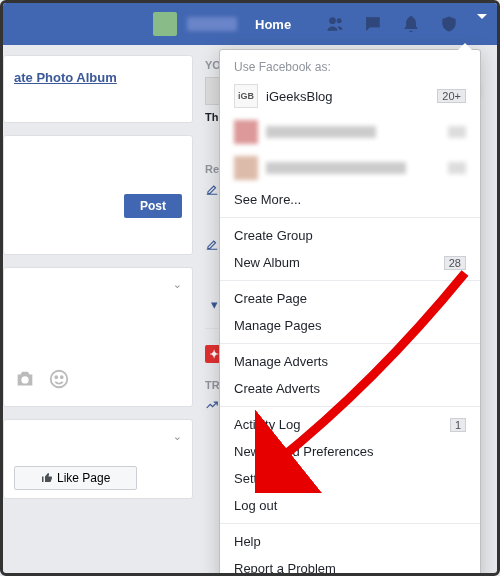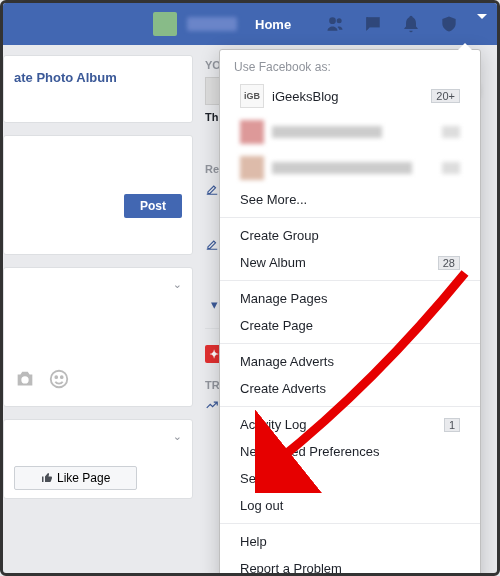--- a/index.html
+++ b/index.html
@@ -7,37 +7,37 @@
   .topbar { height: 42px; background: #4267b2; display: flex; align-items: center; padding: 0 10px; color: #fff; position: relative; }
   .avatar { width: 24px; height: 24px; background: #8b8; margin-left: 140px; margin-right: 10px; border-radius: 2px; }
   .blurred-name { width: 50px; height: 14px; background: #6a85c9; filter: blur(2px); border-radius: 2px; }
   .home-link { font-weight: bold; font-size: 13px; margin: 4px 18px; cursor: pointer; }
   .topbar-icons { display: flex; gap: 18px; margin-left: auto; }
   .topbar-icons svg { fill: #2f477a; width: 20px; height: 20px; cursor: pointer; }
   .caret { display: inline-block; width: 0; height: 0; border-left: 5px solid transparent; border-right: 5px solid transparent; border-top: 5px solid #fff; cursor: pointer; }
   .content { display: flex; padding: 10px 0 0 0; gap: 12px; }
   .col-left { width: 190px; padding-left: 0; }
   .card { background: #fff; border: 1px solid #dddfe2; border-radius: 3px; margin-bottom: 12px; padding: 10px; }
-  .card-header-text { color: #3b5998; font-size: 13px; font-weight: bold; cursor: pointer; }
+  .card-header-text { color: #3b5998; font-size: 13px; font-weight: bold; cursor: pointer; text-decoration: underline; }
   .post-btn { background: #4267b2; color: #fff; padding: 5px 16px; border: none; border-radius: 2px; font-weight: bold; font-size: 12px; cursor: pointer; float: right; margin-top: 48px; }
   .icon-row { display: flex; gap: 12px; color: #bbb; margin-top: 90px; }
   .like-btn { background: #f6f7f9; border: 1px solid #ccd0d5; padding: 4px 26px; font-size: 12px; border-radius: 2px; cursor: pointer; display: inline-flex; align-items: center; gap: 4px; }
   .chev { font-size: 11px; color: #90949c; float: right; cursor: pointer; }
   .col-right { width: 275px; }
   .side-label { color: #90949c; font-size: 11px; font-weight: bold; margin: 4px 0 6px; }
   .side-row { display: flex; align-items: center; gap: 6px; font-size: 13px; color: #1d2129; margin: 6px 0; }
   .side-blur { height: 12px; background: #ccc; filter: blur(2px); border-radius: 2px; flex: 1; }
   .blue-link { color: #3b5998; cursor: pointer; font-size: 13px; }
   .mini-thumb { width: 28px; height: 28px; background: #ddd; border: 1px solid #ccc; }
 
   
   .dropdown { position: absolute; top: 46px; right: 16px; width: 262px; background: #fff; border: 1px solid #bfbfbf; border-radius: 3px; box-shadow: 0 4px 20px rgba(0,0,0,.2); z-index: 10; padding: 6px 0 2px; }
   .dropdown::before { content:""; position: absolute; top:-7px; right:8px; width:0; height:0; border-left:7px solid transparent; border-right:7px solid transparent; border-bottom:7px solid #fff; }
   .dd-head { font-size: 12px; color: #90949c; padding: 4px 14px; }
-  .dd-item { font-size: 13px; color: #1d2129; padding: 6px 20px; cursor: pointer; display: flex; align-items: center; justify-content: space-between; }
+  .dd-item { font-size: 13px; color: #1d2129; padding: 6px 14px; cursor: pointer; display: flex; align-items: center; justify-content: space-between; }
   .dd-item .left { display: flex; align-items: center; gap: 8px; }
   .dd-sep { border-top: 1px solid #e9eaed; margin: 4px 0; }
   .badge { background: #e9eaed; color: #4b4f56; font-size: 11px; border: 1px solid #ccd0d5; padding: 0 4px; border-radius: 0; }
   .page-icon { width: 24px; height: 24px; background: #f8f8f8; border: 1px solid #ddd; display: flex; align-items: center; justify-content: center; font-size: 9px; font-weight: bold; color: #555; }
 
   .arrow-annot { position: absolute; top: 260px; left: 252px; z-index: 20; pointer-events: none; }
 </style>
 </head>
 <body>
 
@@ -169,24 +169,24 @@
   <div class="dd-sep"></div>
   <div class="dd-item">
       <span>Create Group</span>
     </div>
   <div class="dd-item">
       <span>New Album</span>
       <span class="badge">28</span>
     </div>
   <div class="dd-sep"></div>
   <div class="dd-item">
+      <span>Create Page</span>
+    </div>
+  <div class="dd-item">
       <span>Manage Pages</span>
-    </div>
-  <div class="dd-item">
-      <span>Create Page</span>
     </div>
   <div class="dd-sep"></div>
   <div class="dd-item">
       <span>Manage Adverts</span>
     </div>
   <div class="dd-item">
       <span>Create Adverts</span>
     </div>
   <div class="dd-sep"></div>
   <div class="dd-item">

